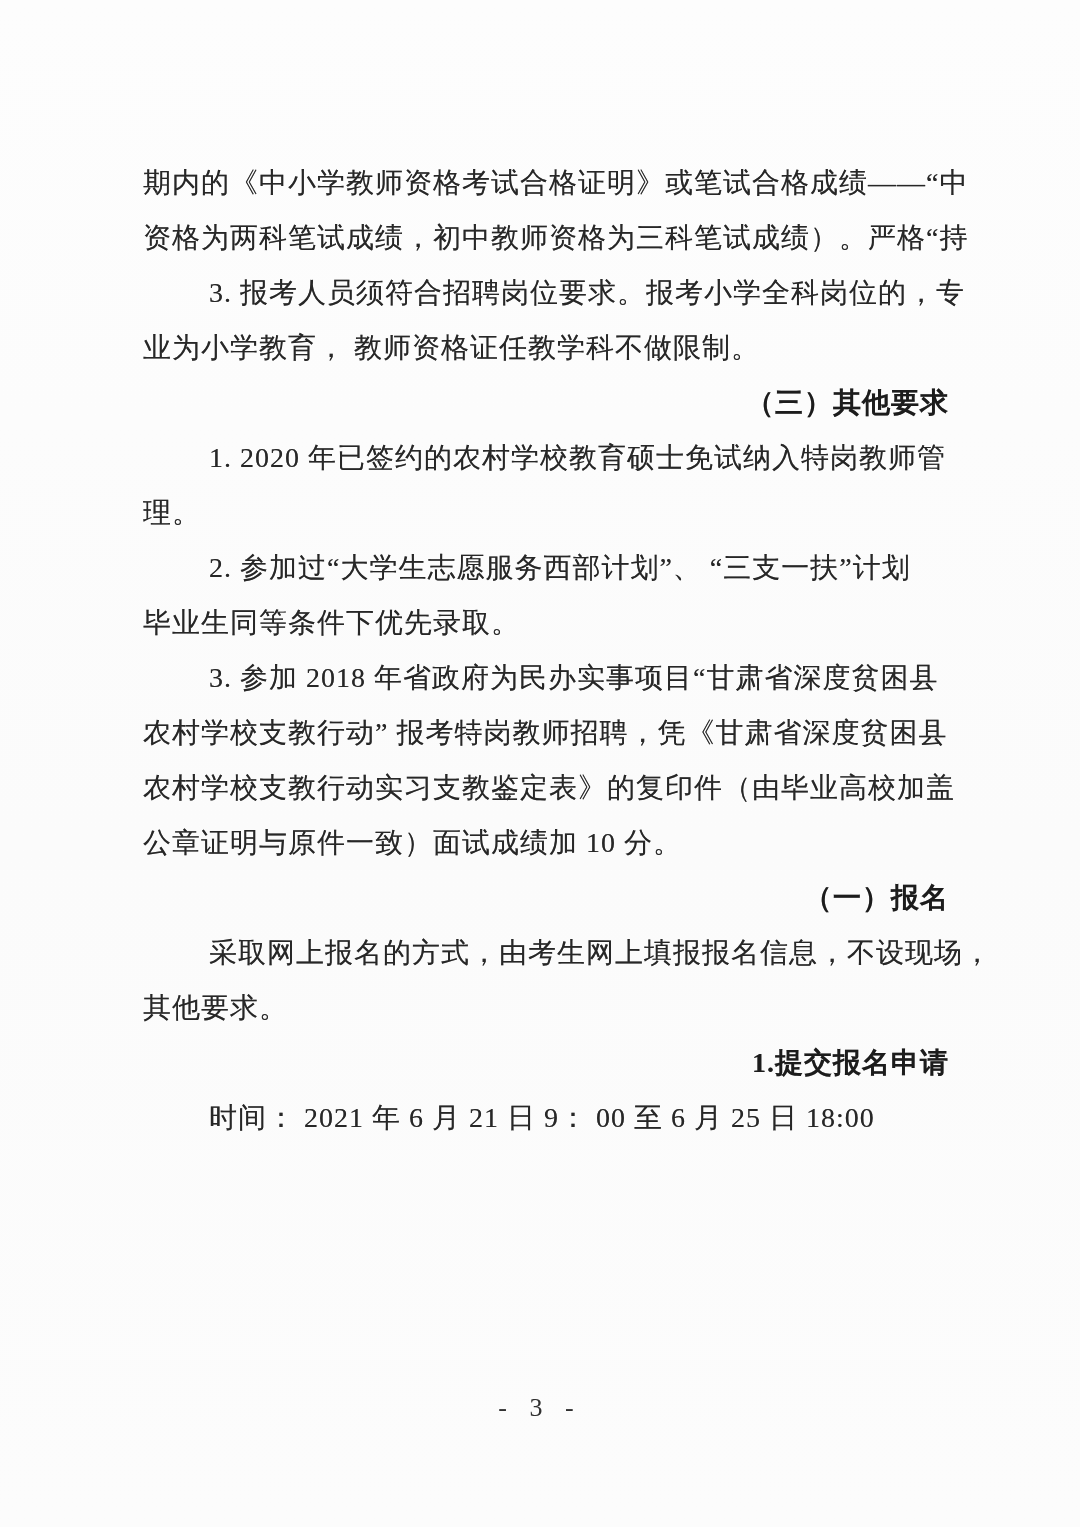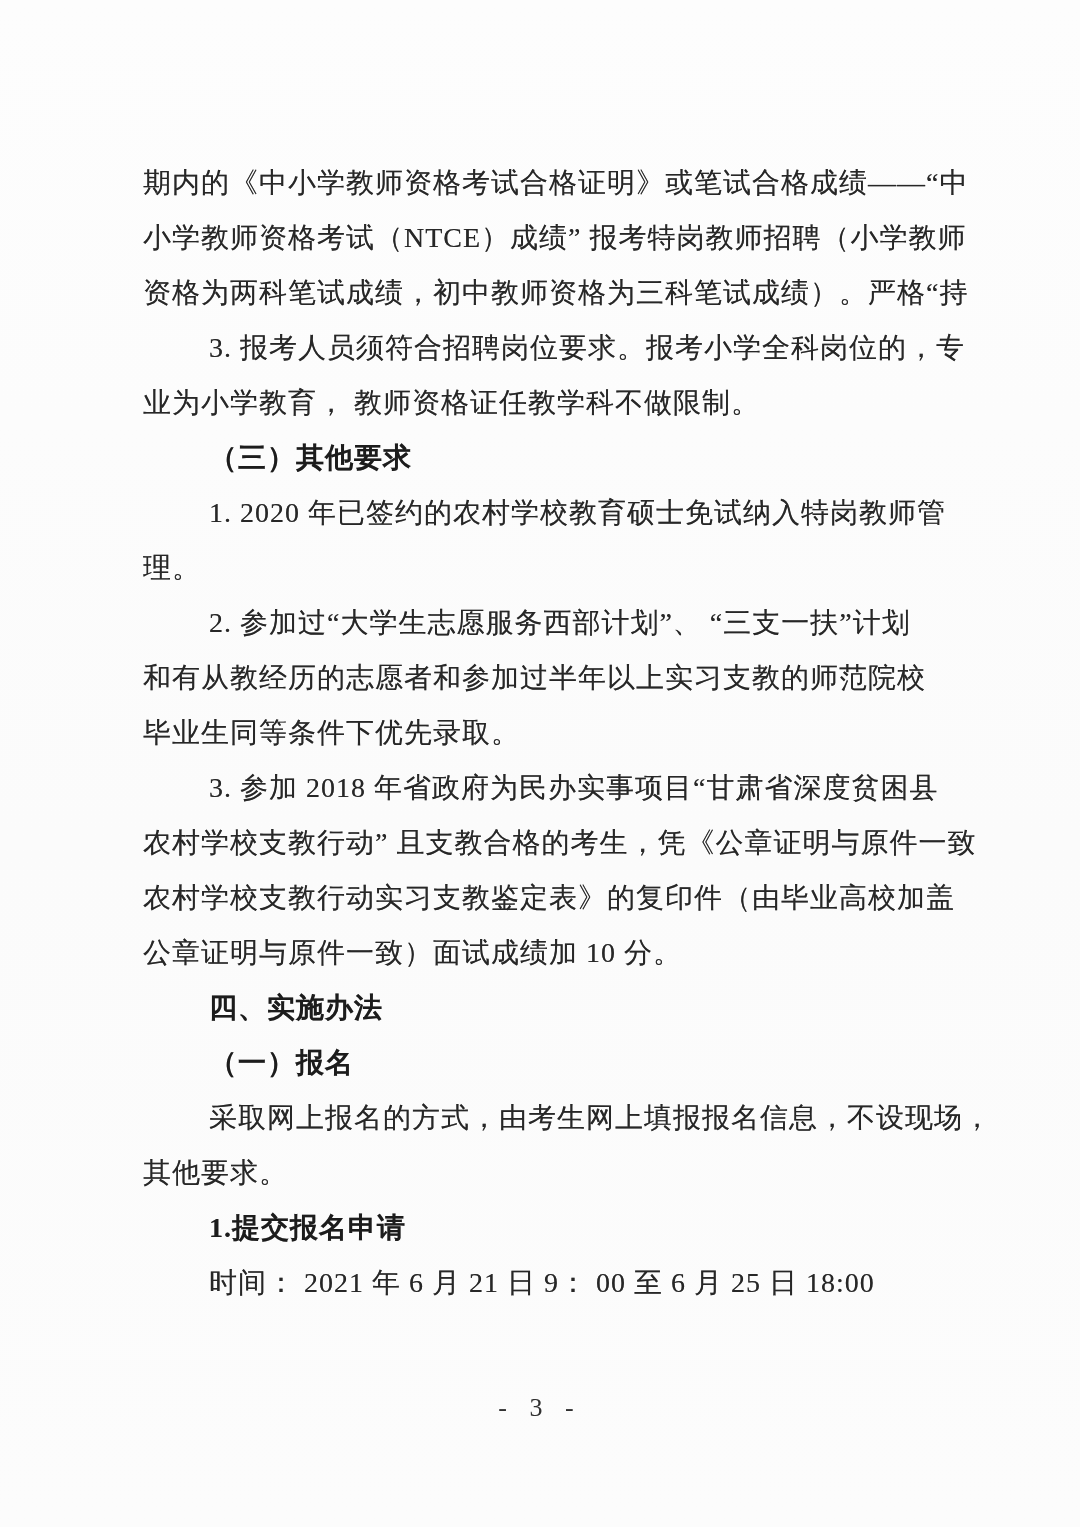--- a/index.html
+++ b/index.html
@@ -29,53 +29,51 @@
     letter-spacing: 1px;
     white-space: nowrap;
     text-shadow: 0 0 0.5px rgba(45,45,45,0.55);
   }
   .indent {
     text-indent: 66px;
   }
   .bold {
     font-weight: bold;
     color: #1c1c1c;
+    text-align: right;
   }
   .footer {
     position: absolute;
     top: 1393px;
     left: 0;
     width: 100%;
     text-align: center;
     font-size: 26px;
     letter-spacing: 8px;
     color: #303030;
   }
 </style>
 </head>
 <body>
 
 <div class="page">
   <div class="content">
     <div class="line">期内的《中小学教师资格考试合格证明》或笔试合格成绩——“中</div>
-    <div class="line">小学教师资格考试（NTCE）成绩” 报考特岗教师招聘（小学教师</div>
     <div class="line">资格为两科笔试成绩，初中教师资格为三科笔试成绩）。严格“持</div>
     <div class="line indent">3. 报考人员须符合招聘岗位要求。报考小学全科岗位的，专</div>
     <div class="line">业为小学教育， 教师资格证任教学科不做限制。</div>
     <div class="line indent bold">（三）其他要求</div>
     <div class="line indent">1. 2020 年已签约的农村学校教育硕士免试纳入特岗教师管</div>
     <div class="line">理。</div>
     <div class="line indent">2. 参加过“大学生志愿服务西部计划”、 “三支一扶”计划</div>
-    <div class="line">和有从教经历的志愿者和参加过半年以上实习支教的师范院校</div>
     <div class="line">毕业生同等条件下优先录取。</div>
     <div class="line indent">3. 参加 2018 年省政府为民办实事项目“甘肃省深度贫困县</div>
-    <div class="line">农村学校支教行动” 且支教合格的考生，凭《公章证明与原件一致</div>
+    <div class="line">农村学校支教行动” 报考特岗教师招聘，凭《甘肃省深度贫困县</div>
     <div class="line">农村学校支教行动实习支教鉴定表》的复印件（由毕业高校加盖</div>
     <div class="line">公章证明与原件一致）面试成绩加 10 分。</div>
-    <div class="line indent bold">四、实施办法</div>
     <div class="line indent bold">（一）报名</div>
     <div class="line indent">采取网上报名的方式，由考生网上填报报名信息，不设现场，</div>
     <div class="line">其他要求。</div>
     <div class="line indent bold">1.提交报名申请</div>
     <div class="line indent">时间： 2021 年 6 月 21 日 9： 00 至 6 月 25 日 18:00</div>
   </div>
   <div class="footer">- 3 -</div>
 </div>
 
 </body></html>

